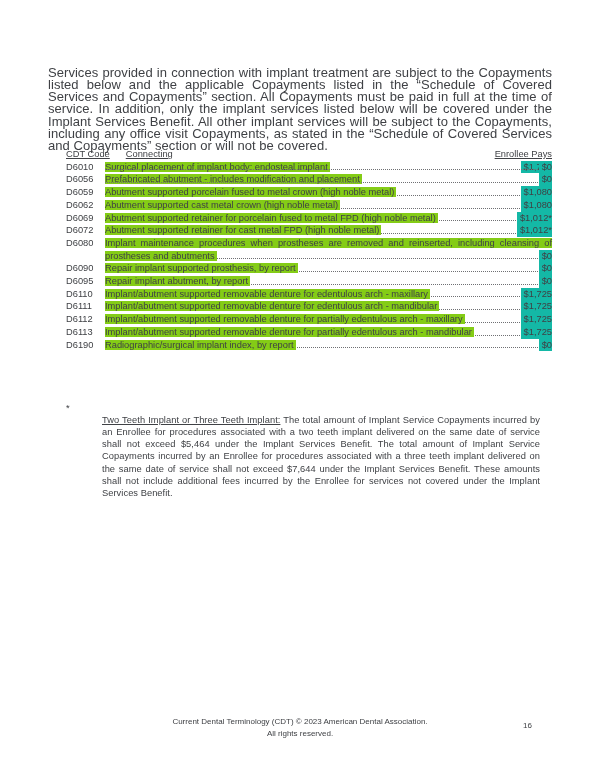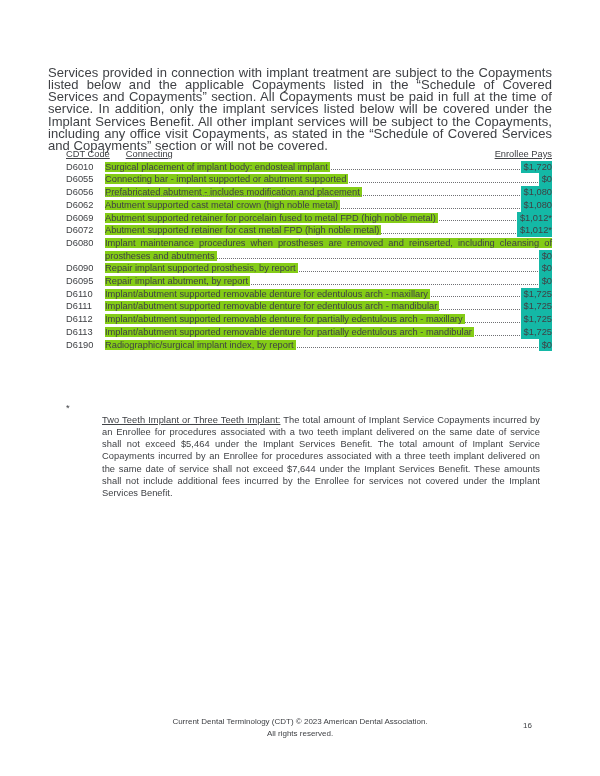--- a/index.html
+++ b/index.html
@@ -78,37 +78,37 @@
     </div>
     <div class="tbody">
   <div class="row">
     <span class="cell-code">D6010</span>
     <span class="cell-desc">Surgical placement of implant body: endosteal implant</span>
     <span class="cell-pays">$1,720</span>
   </div>
 
   <div class="row">
     <span class="cell-code">D6055</span>
-    <span class="cell-desc">Connecting bar - implant supported or abutment supported</span>
     <span class="cell-pays">$0</span>
   </div>
 
   <div class="row">
     <span class="cell-code">D6056</span>
     <span class="cell-desc">Prefabricated abutment - includes modification and placement</span>
     <span class="cell-pays">$0</span>
   </div>
 
   <div class="row">
     <span class="cell-code">D6057</span>
     <span class="cell-pays">$0</span>
   </div>
 
   <div class="row">
     <span class="cell-code">D6059</span>
+    <span class="cell-desc">Abutment supported porcelain fused to metal crown (high noble metal)</span>
     <span class="cell-pays">$1,080</span>
   </div>
 
   <div class="row">
     <span class="cell-code">D6062</span>
     <span class="cell-desc">Abutment supported cast metal crown (high noble metal)</span>
     <span class="cell-pays">$1,080</span>
   </div>
 
   <div class="row">

